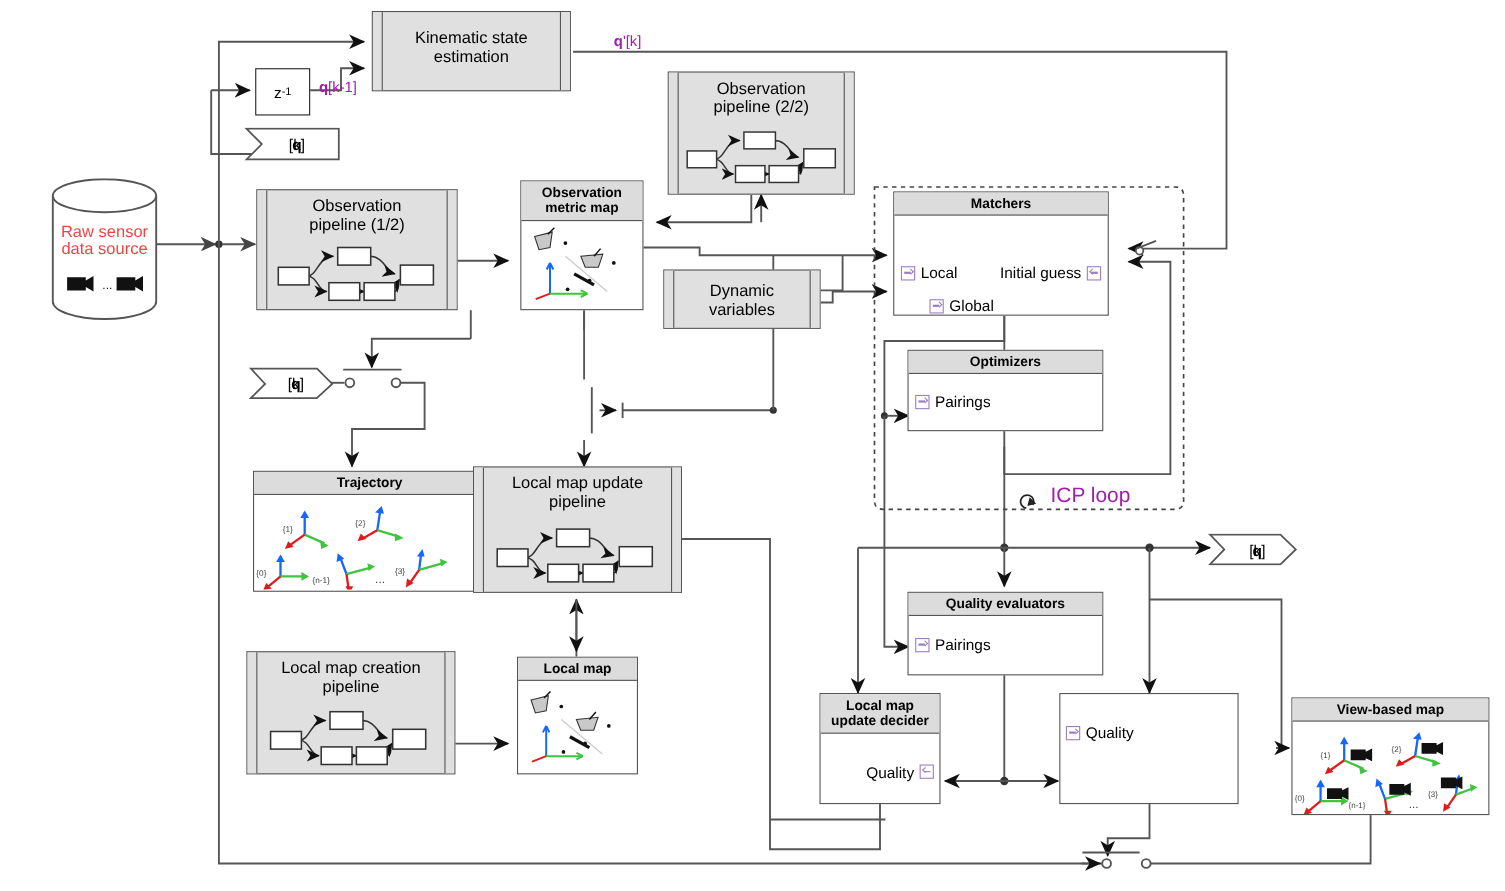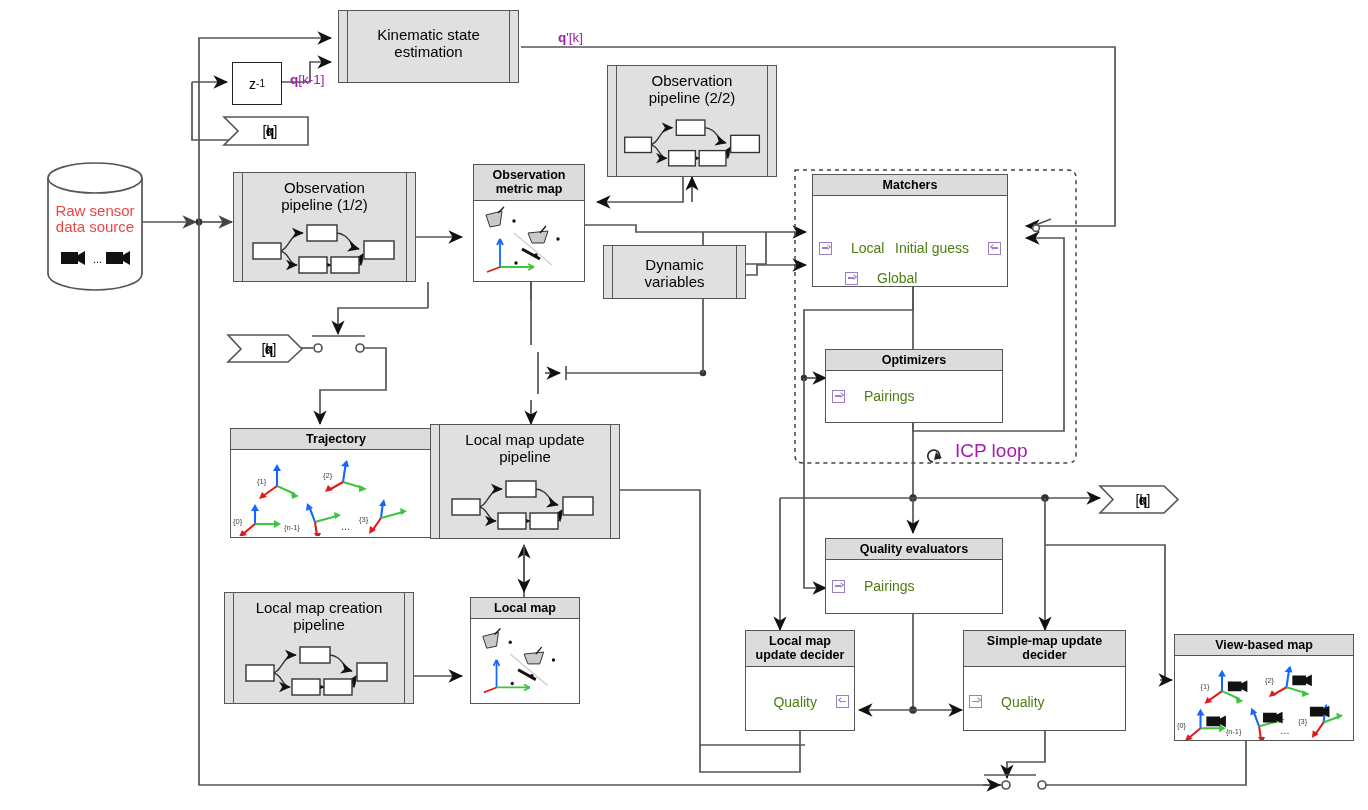--- a/index.html
+++ b/index.html
@@ -17,21 +17,21 @@
                 align-items:center;justify-content:flex-start;padding-top:7px;}
   .module .ttl{font-size:15px;color:#000;text-align:center;line-height:1.12;}
 
   
   .tbox{border:1.5px solid #555;background:#fff;display:flex;flex-direction:column;}
   .tbox .hd{background:#dcdcdc;border-bottom:1.5px solid #555;font-weight:bold;font-size:12.5px;
             text-align:center;line-height:1.15;padding:3px 2px;color:#000;}
   .tbox .bd{flex:1 1 auto;position:relative;}
 
   
-  .port{position:absolute;display:flex;align-items:center;gap:19px;font-size:14px;color:#4d7c0f;}
+  .port{position:absolute;display:flex;align-items:center;gap:5px;font-size:14px;color:#000000;}
   .psq{width:11px;height:11px;border:1px solid #9b7fc4;background:#fff;position:relative;flex:0 0 auto;}
   .psq::after{content:"";position:absolute;left:2px;top:4.5px;width:6px;height:1.5px;background:#9b7fc4;}
   .psq::before{content:"";position:absolute;left:5.5px;top:2px;width:3px;height:3px;
                border-top:1.5px solid #9b7fc4;border-right:1.5px solid #9b7fc4;transform:rotate(45deg);}
   .psq.lf::after{left:3px;}
   .psq.lf::before{left:2px;border-top:none;border-right:none;border-bottom:1.5px solid #9b7fc4;border-left:1.5px solid #9b7fc4;}
 
   
   .tag{position:absolute;font-size:14px;color:#000;}
   .tag svg{position:absolute;left:0;top:0;}
@@ -308,21 +308,21 @@
         <span class="psq"></span>
         <span>Global</span>
       </div>
       <div class="port" style="right:6px;top:44px;">
         <span>Initial guess</span>
         <span class="psq lf"></span>
       </div>
     </div>
   </div>
 
-  <div class="node tbox" style="left:825px;top:349px;width:178px;height:74px;">
+  <div class="node tbox" style="left:825px;top:318px;width:178px;height:74px;">
     <div class="hd">Optimizers</div>
     <div class="bd">
       <div class="port" style="left:6px;top:17px;">
         <span class="psq"></span>
         <span>Pairings</span>
       </div>
     </div>
   </div>
 
   <div class="lbl big" style="left:955px;top:440px;">ICP loop</div>
@@ -477,24 +477,20 @@
     </div>
     <div class="bd">
       <div class="port" style="right:5px;top:27px;">
         <span>Quality</span>
         <span class="psq lf"></span>
       </div>
     </div>
   </div>
 
   <div class="node tbox" style="left:963px;top:630px;width:163px;height:101px;">
-    <div class="hd">
-      <span>Simple-map update</span><br>
-      <span>decider</span>
-    </div>
     <div class="bd">
       <div class="port" style="left:5px;top:27px;">
         <span class="psq"></span>
         <span>Quality</span>
       </div>
     </div>
   </div>
 
   <div class="node tbox" style="left:1174px;top:634px;width:180px;height:107px;">
     <div class="hd">View-based map</div>

